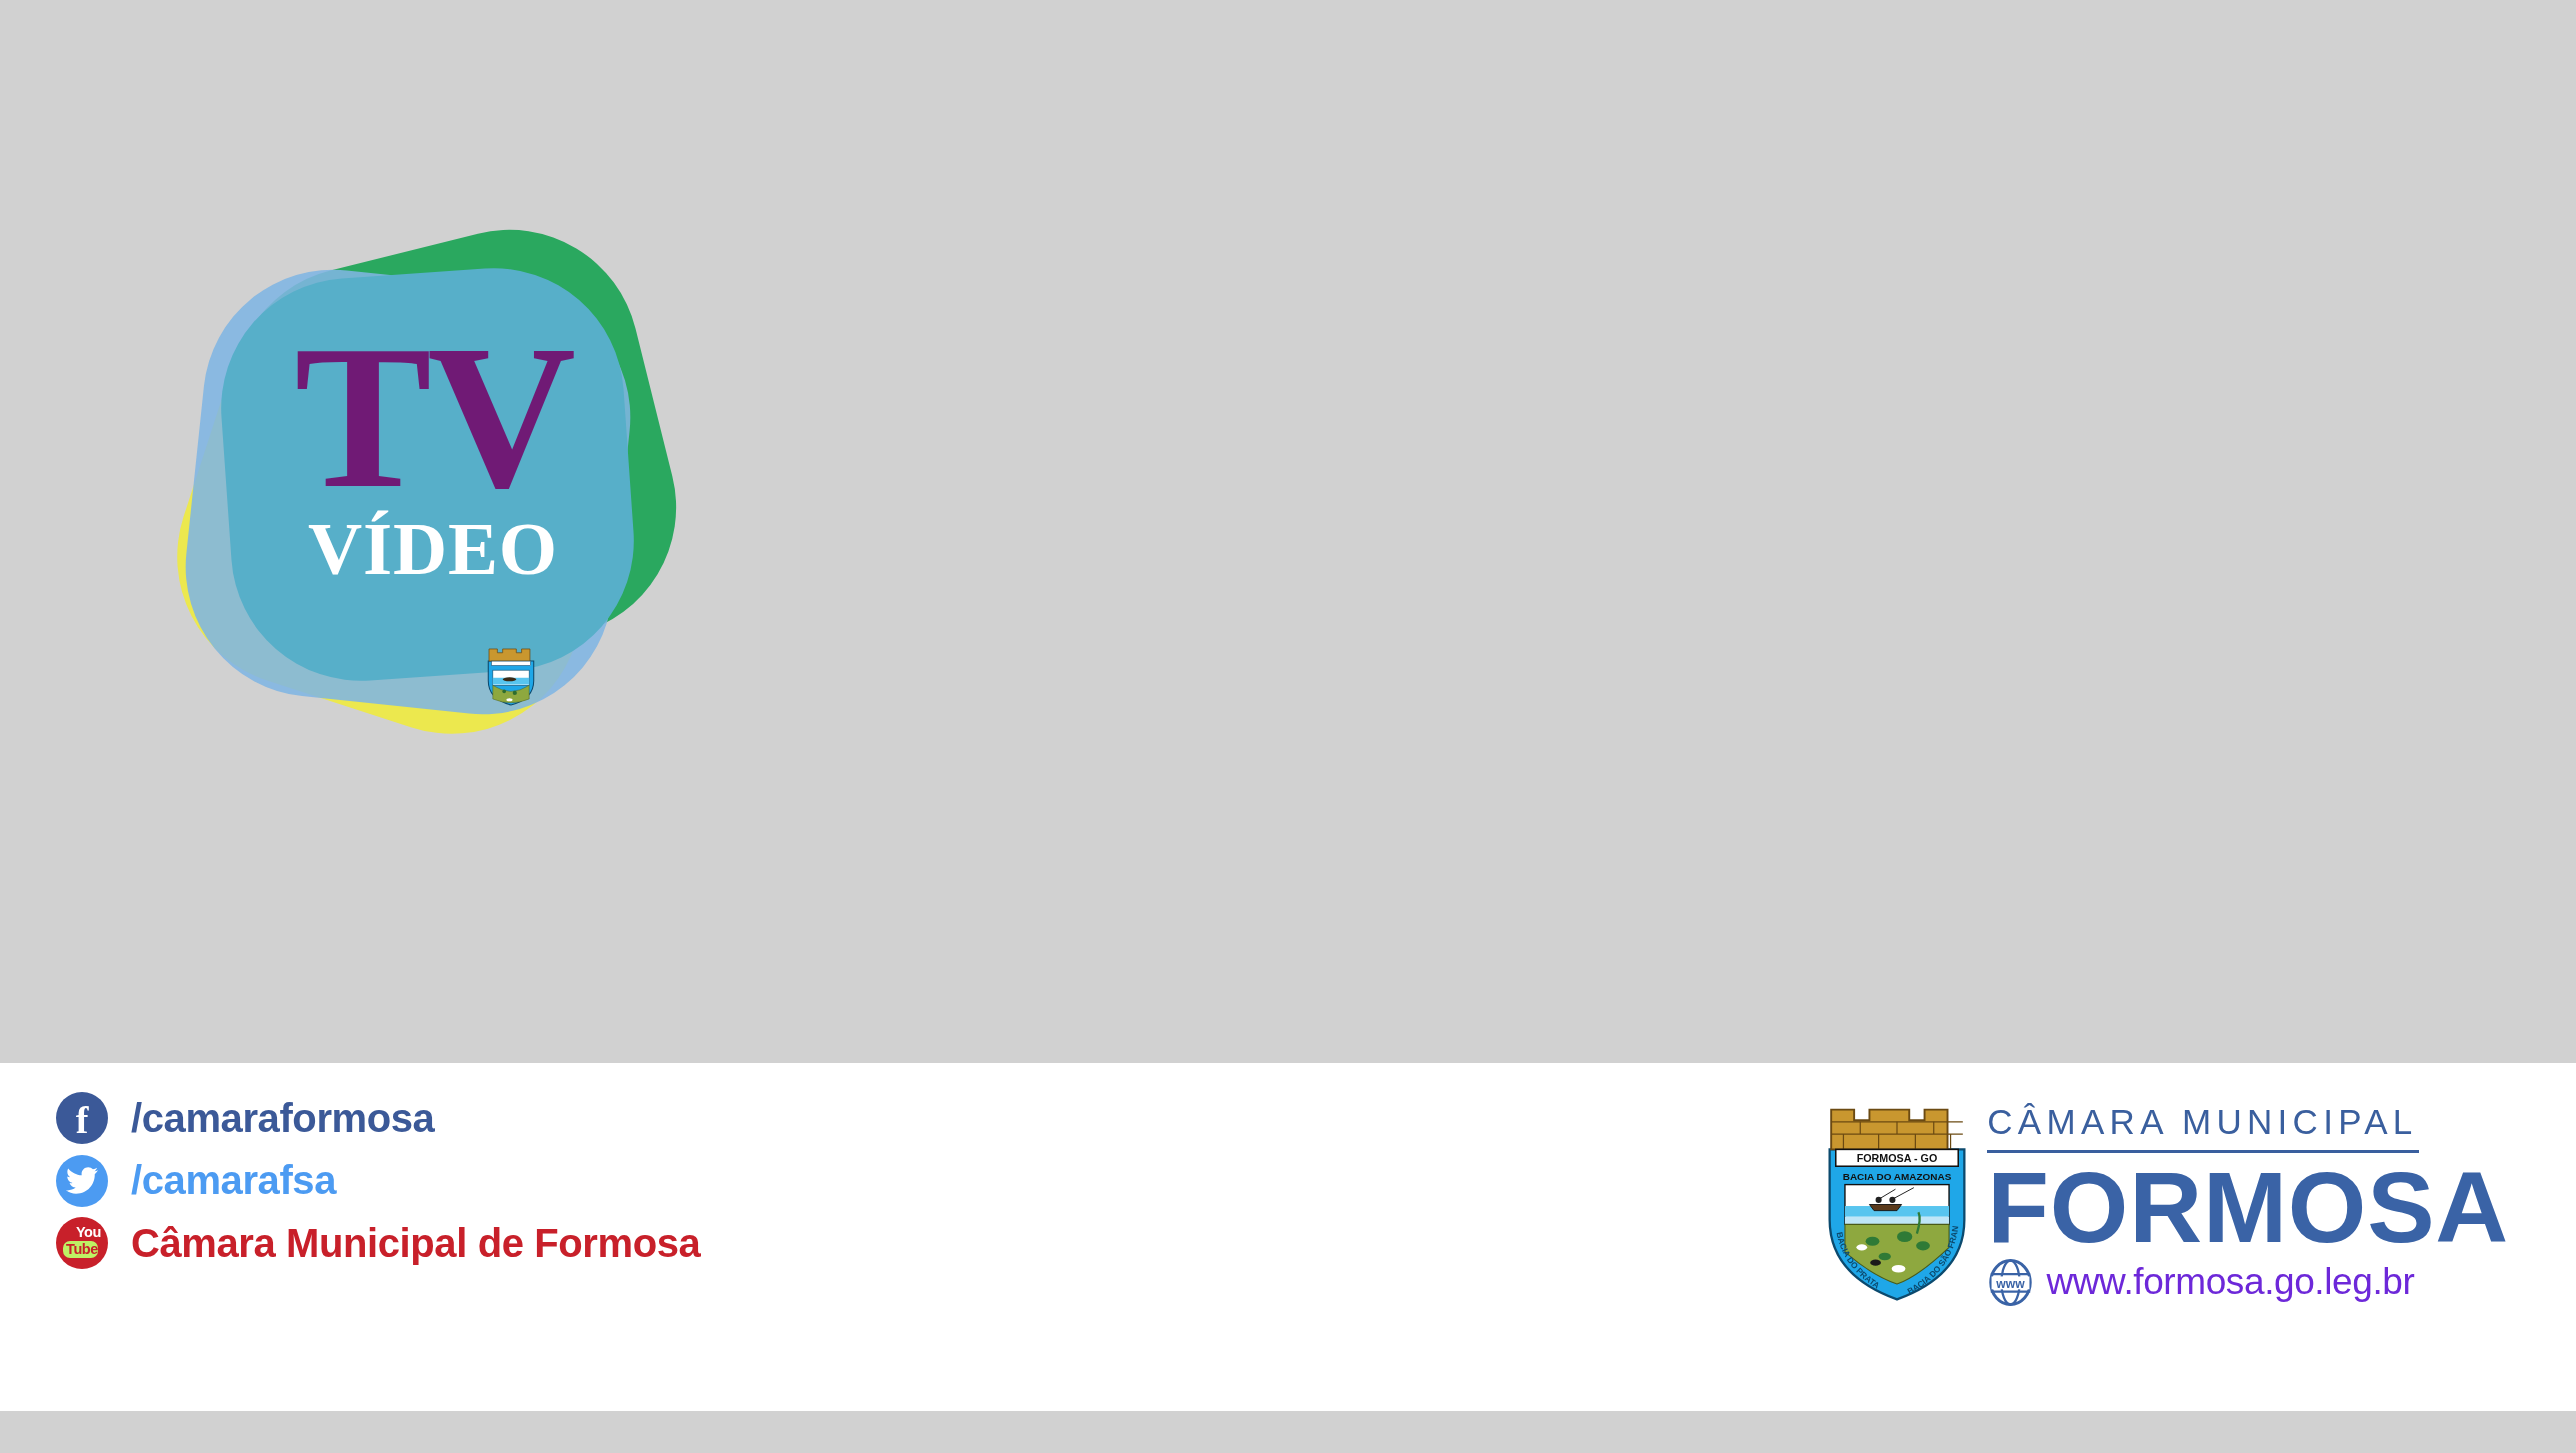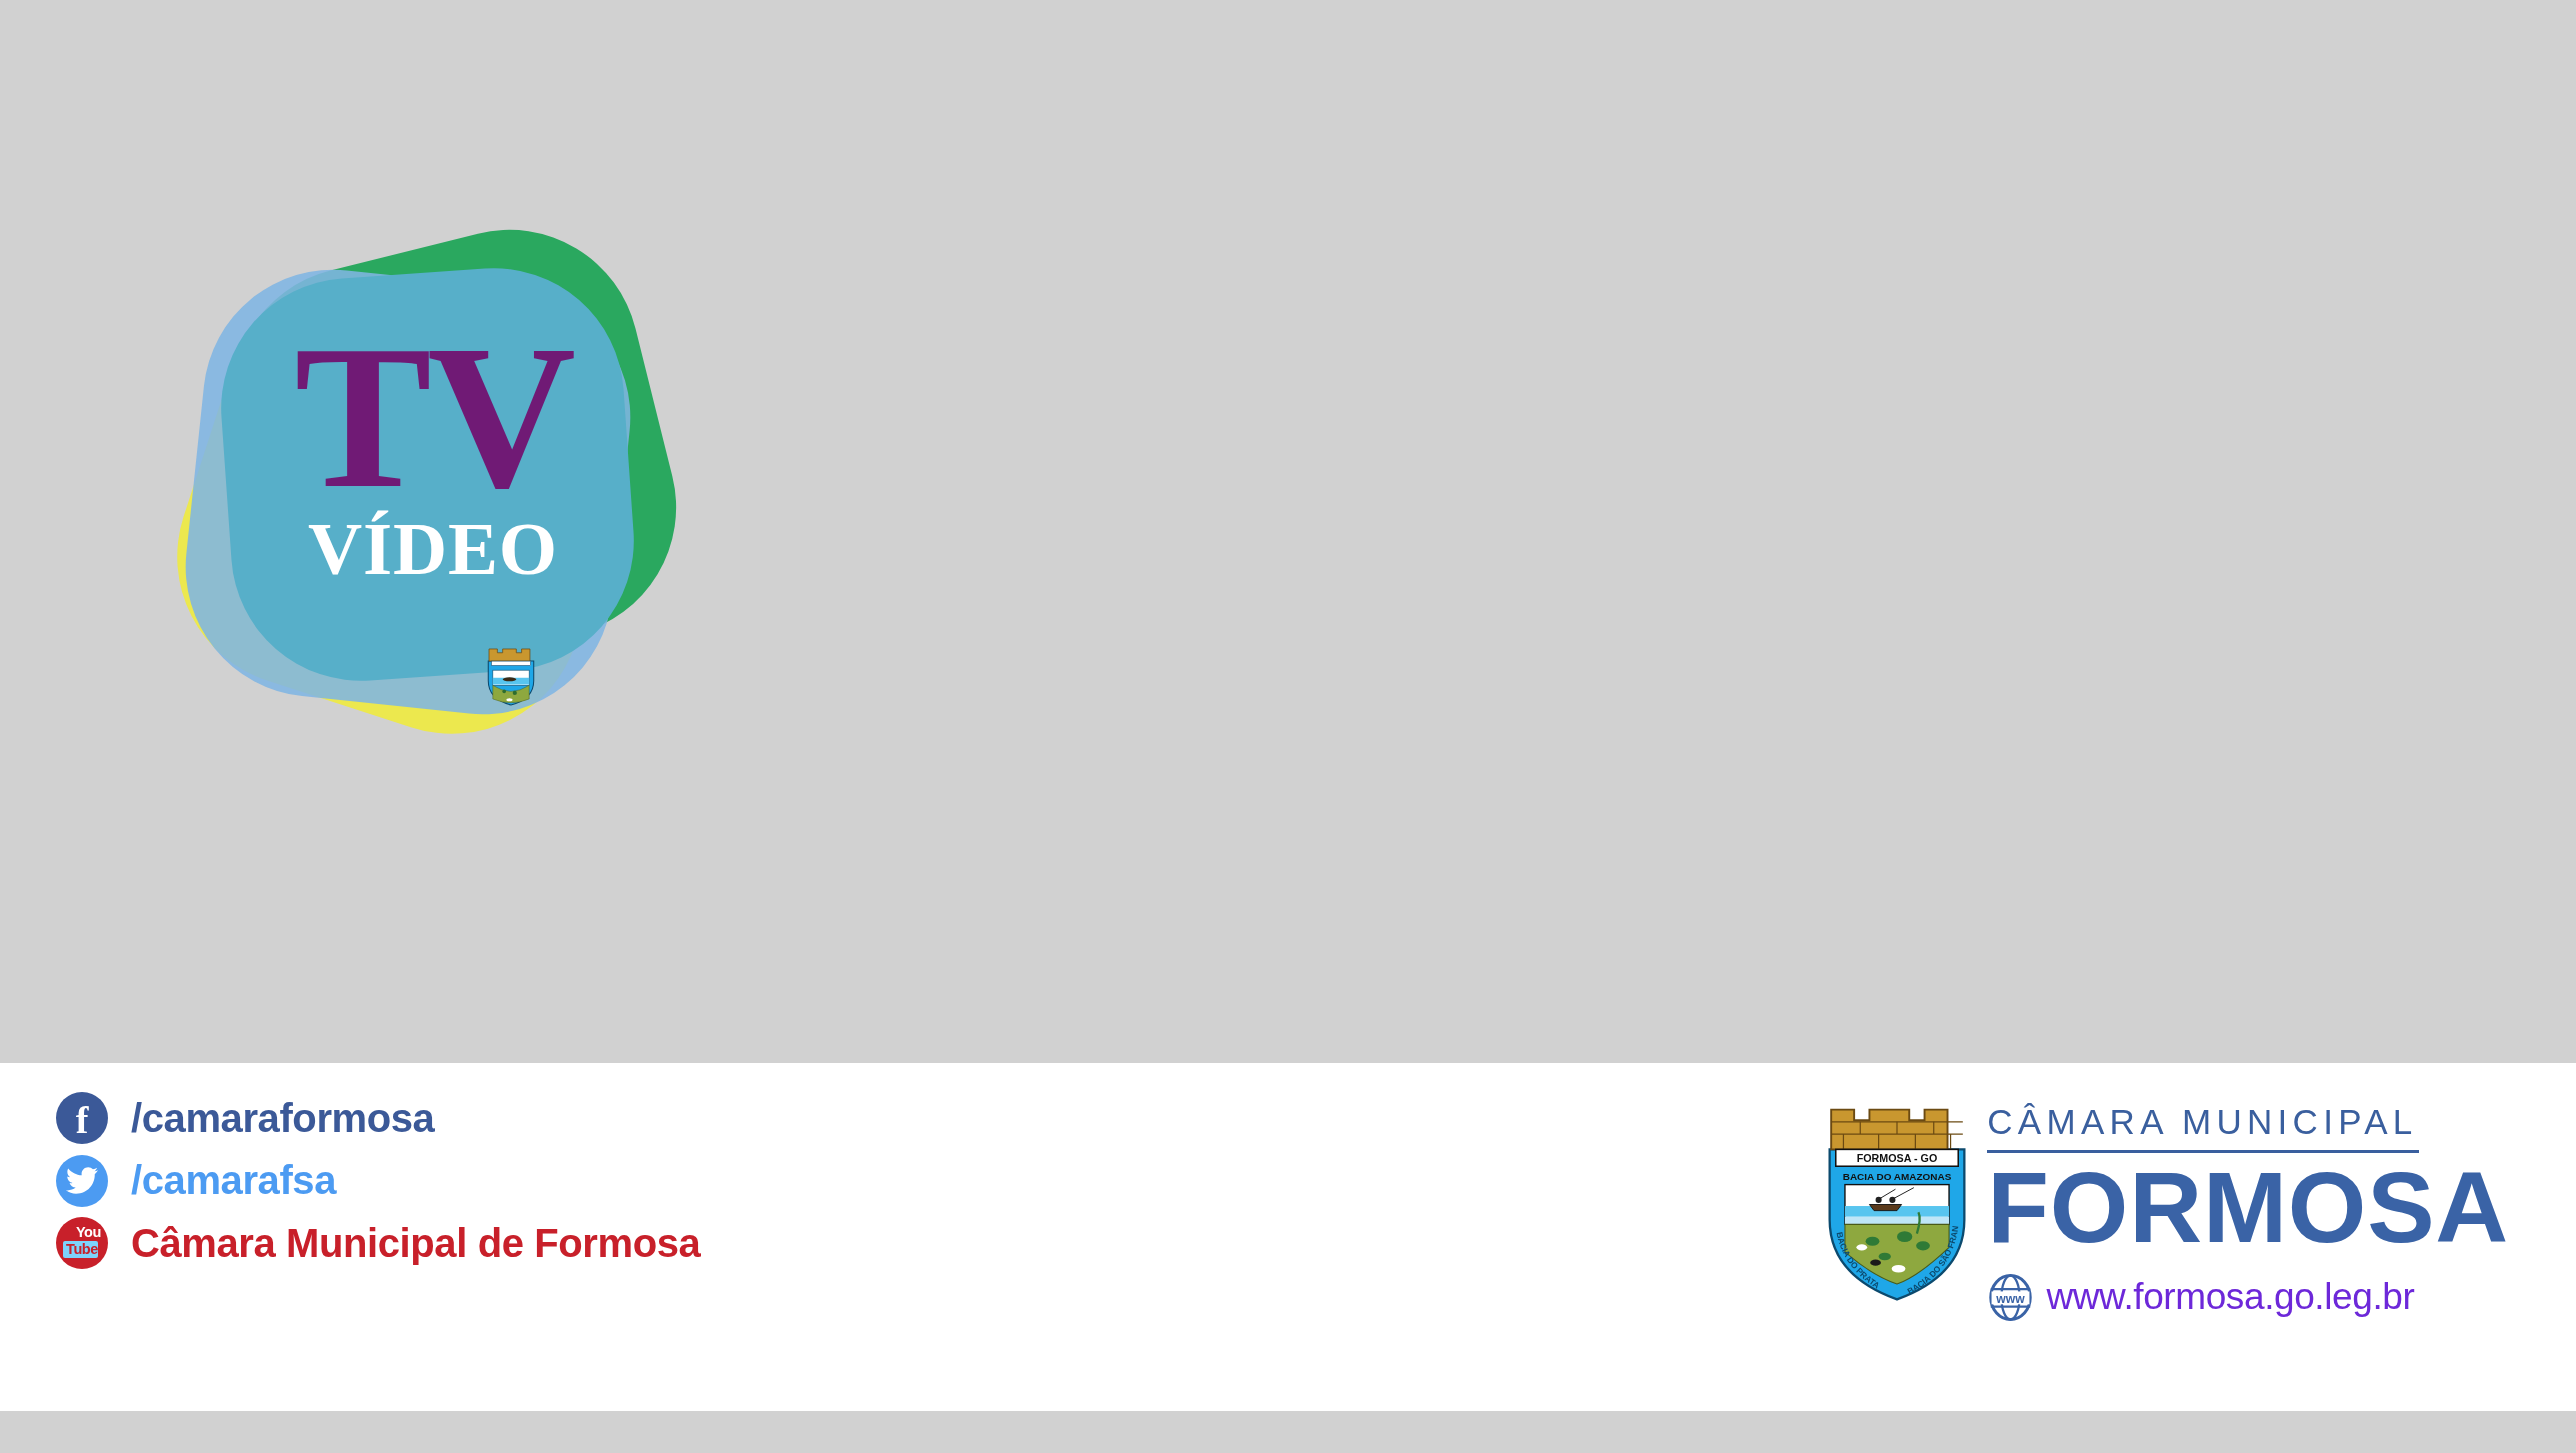--- a/index.html
+++ b/index.html
@@ -195,22 +195,22 @@
     color: #ffffff;
     font-family: "Liberation Sans", sans-serif;
     font-weight: 700;
     font-size: 14.5px;
     line-height: 14.5px;
     letter-spacing: -0.4px;
   }
   .yt-tube {
     margin: 1.5px auto 0;
     width: 35px;
-    background: #7dd3fc;
-    border-radius: 2px;
+    background: #bef264;
+    border-radius: 7px;
     color: #c8202a;
     font-family: "Liberation Sans", sans-serif;
     font-weight: 700;
     font-size: 14.5px;
     line-height: 17px;
     letter-spacing: -0.4px;
   }
 
   .soc-label {
     margin-left: 23px;
@@ -266,21 +266,21 @@
     font-family: "Liberation Sans", sans-serif;
     font-weight: 700;
     font-size: 101px;
     line-height: 96px;
     letter-spacing: 0.8px;
     white-space: nowrap;
   }
   .brand-web {
     display: flex;
     align-items: center;
-    margin-top: 19px;
+    margin-top: 4px;
     text-align: center;
   }
   .www-icon { flex: 0 0 47px; width: 47px; height: 47px; }
   .brand-url {
     margin-left: 12.2px;
     color: #6d28d9;
     font-family: "Liberation Sans", sans-serif;
     font-weight: 400;
     font-size: 37px;
     line-height: 38px;

